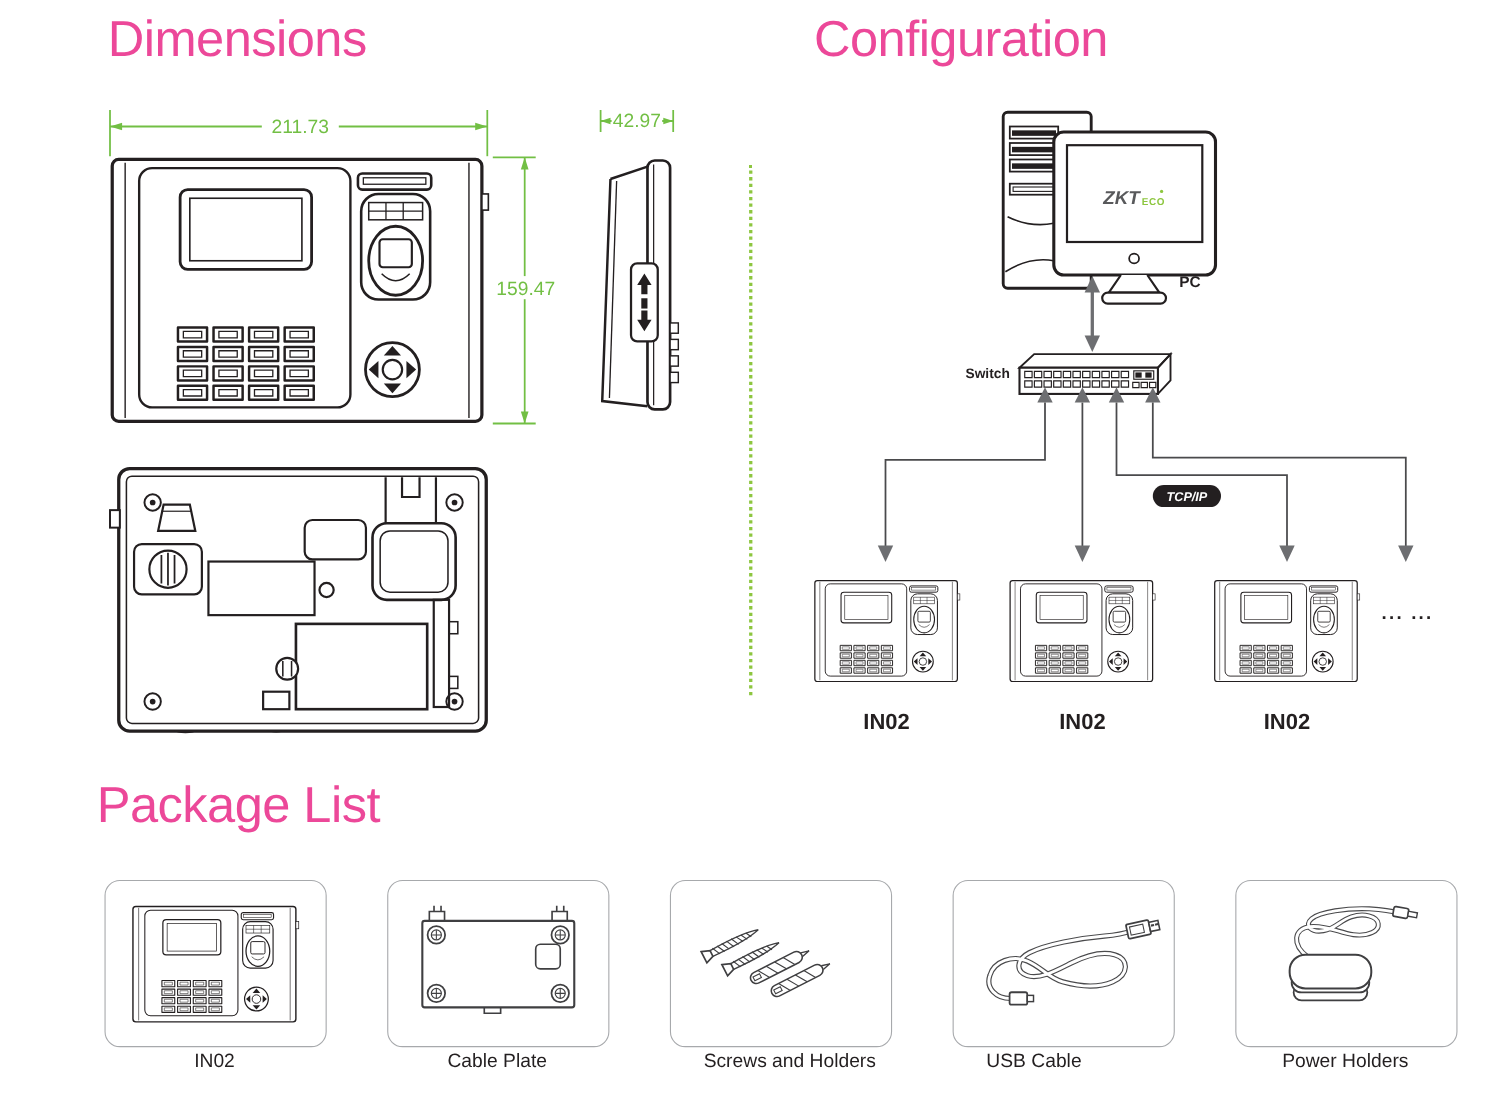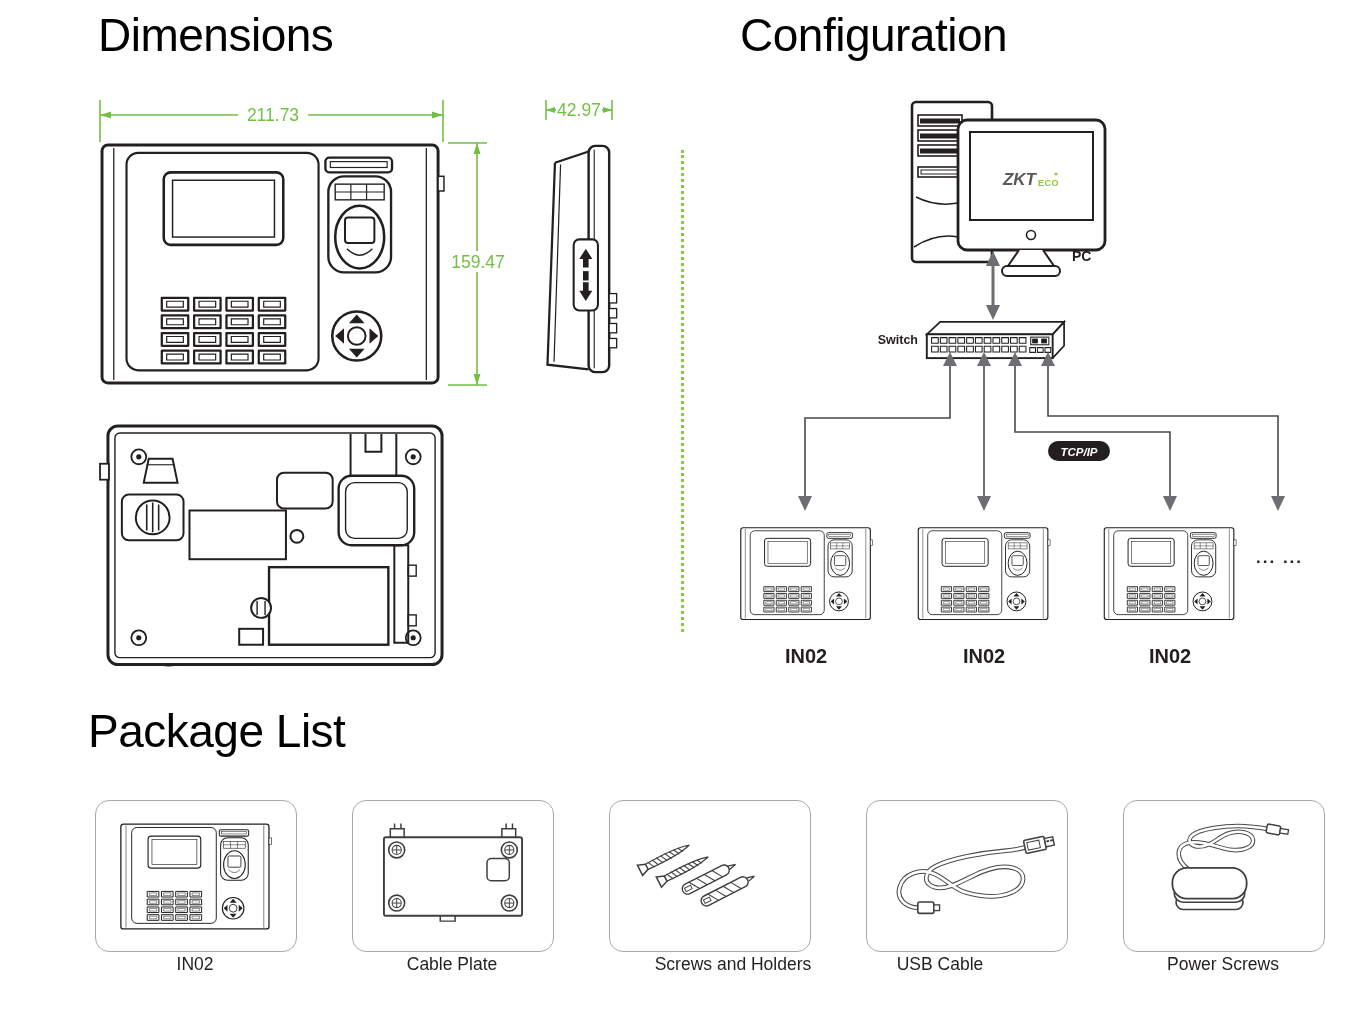--- a/index.html
+++ b/index.html
@@ -1,19 +1,19 @@
 <!DOCTYPE html>
 <html><head>
 <meta charset="utf-8">
 <style>
   html,body{margin:0;padding:0;background:#fff;}
   .canvas{position:relative;width:1365px;height:1010px;background:#fff;overflow:hidden;
           font-family:"Liberation Sans",sans-serif;color:#231F20;}
   svg{position:absolute;overflow:visible;display:block;}
-  .sec-title{position:absolute;margin:0;font-size:46px;font-weight:300;color:#000000;
+  .sec-title{position:absolute;margin:0;font-size:46px;font-weight:300;color:#ec4899;
              letter-spacing:-0.5px;font-family:"Liberation Sans",sans-serif;}
   .separator{position:absolute;width:0;border-left:3px dotted #8DC63F;}
   .card{position:absolute;top:800px;width:200px;height:150px;border:1.6px solid #A7A9AC;
         border-radius:14px;background:#fff;display:flex;align-items:center;justify-content:center;}
   .card svg{position:static;}
   .card-label{position:absolute;top:954px;width:200px;text-align:center;font-size:17.5px;color:#231F20;}
   text{font-family:"Liberation Sans",sans-serif;}
 </style>
 </head>
 <body>
@@ -327,17 +327,17 @@
       <g fill="#fff" stroke="#3F3F41">
         <rect x="42" y="86" width="74" height="16" rx="8" stroke-width="1.8"></rect>
         <rect x="40" y="74" width="78" height="20" rx="10" stroke-width="1.8"></rect>
         <rect x="38" y="56" width="82" height="34" rx="16" stroke-width="2"></rect>
       </g>
     </svg>
   </div>
 
   <div class="card-label" style="left:95px">IN02</div>
   <div class="card-label" style="left:352px">Cable Plate</div>
-  <div class="card-label" style="left:633px">Screws and Holders</div>
+  <div class="card-label" style="left:618px">Screws and Holders</div>
   <div class="card-label" style="left:840px">USB Cable</div>
-  <div class="card-label" style="left:1123px">Power Screws</div>
+  <div class="card-label" style="left:1123px">Power Holders</div>
 
 </div>
 
 </body></html>

